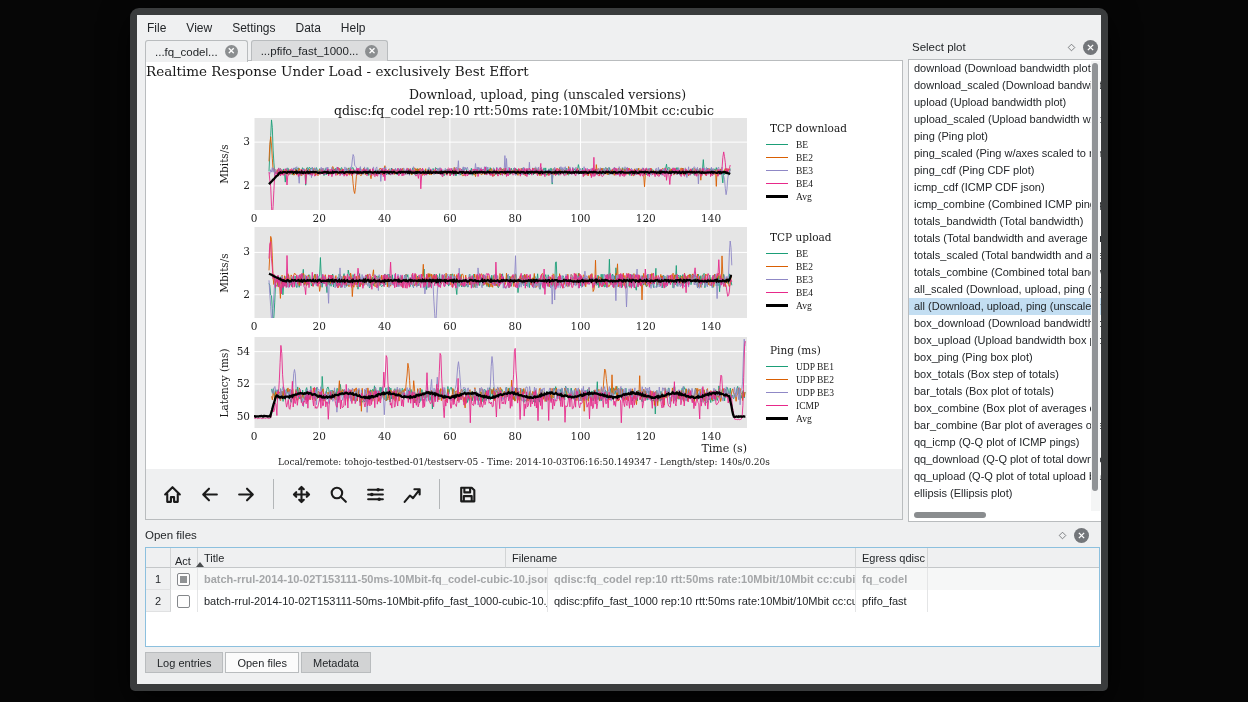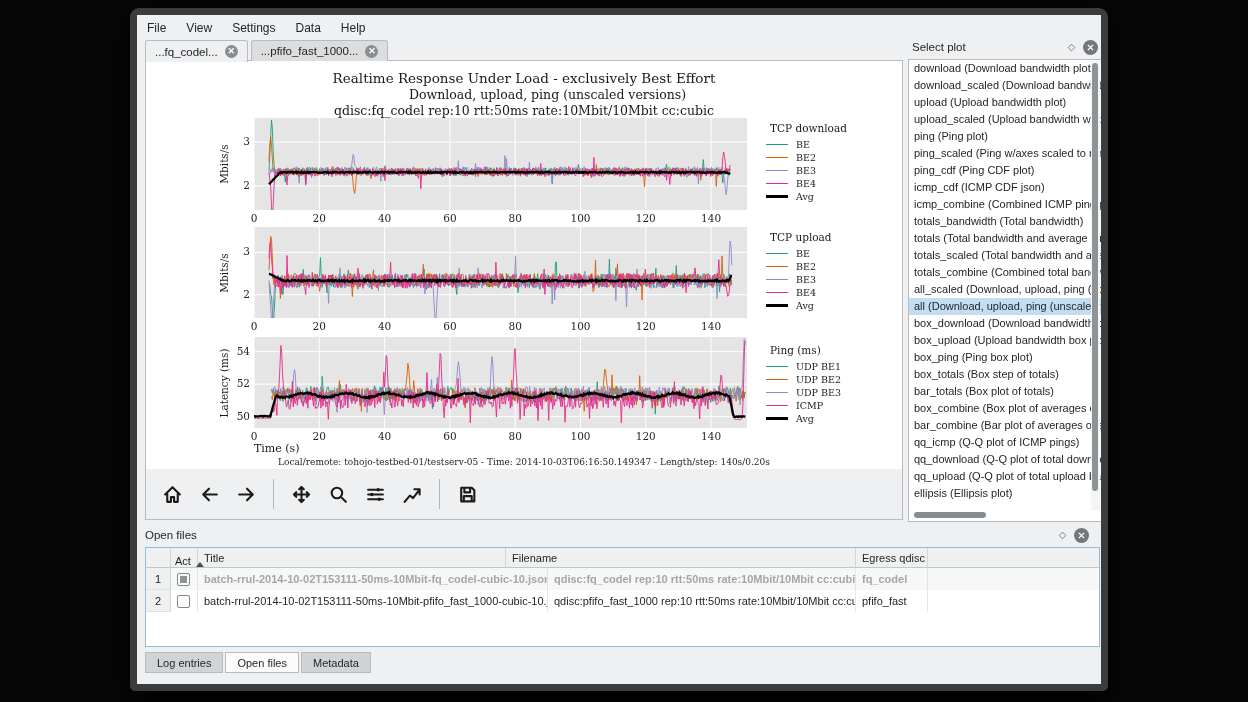--- a/index.html
+++ b/index.html
@@ -20,35 +20,35 @@
           background:#dcddde; border:1px solid #b9bcbe; border-bottom:none; border-radius:3px 3px 0 0; }
   .ptab.active { background:#eff0f1; height:22px; margin-bottom:-1px;justify-content:space-between; }
   .tab-close { width:13px; height:13px; border-radius:50%; background:#8b8e90; color:#fff;
                font-size:9px; line-height:13px; text-align:center; font-weight:bold; }
 
   
   .plot-page { position:absolute; left:8px; top:45px; width:758px; height:460px;
                border:1px solid #b9bcbe; background:#eff0f1; }
   .figure { position:absolute; left:0; top:0; width:756px; height:408px; background:#fff;
             font-family:"DejaVu Serif", serif; color:#1a1a1a; }
-  .fig-title-1 { position:absolute; top:9px;  left:0; width:100%; text-align:center; font-size:13.5px; }
+  .fig-title-1 { position:absolute; top:2px;  left:0; width:100%; font-size:13.5px; }
   .fig-title-2 { position:absolute; top:26px; left:0; width:100%; text-align:center; font-size:12.5px;padding-left:47px; }
   .fig-title-3 { position:absolute; top:42px; left:0; width:100%; text-align:center; font-size:12.5px; }
   .subplot { position:absolute; left:108px; width:493px; }
   .subplot svg { display:block; }
   .ytick { position:absolute; right:497px; width:40px; text-align:right; font-size:10.5px; color:#262626; }
   .xtick { position:absolute; transform:translateX(-50%); font-size:10.5px; color:#262626; }
   .ylabel { position:absolute; left:-66px; top:50%; width:100px; text-align:center; font-size:10.5px;
             transform:translate(-14px,-50%) rotate(-90deg); white-space:nowrap; }
   .legend { position:absolute; left:608px; font-family:"DejaVu Serif", serif; }
   .legend-title { font-size:10.5px; padding-left:16px; margin-bottom:4px; }
   .legend-entry { display:flex; align-items:center; height:13px; }
   .legend-line { width:22px; margin-left:12px; margin-right:8px; }
-  .legend-label { font-size:9.5px; }
-  .fig-xlabel { position:absolute; top:381px; left:108px; width:493px; text-align:left; font-size:11px; }
+  .legend-label { font-size:9.5px;font-family:Liberation Serif, serif; }
+  .fig-xlabel { position:absolute; top:381px; left:108px; width:493px; text-align:right; font-size:11px; }
   .fig-footer { position:absolute; top:396px; left:0; width:100%; text-align:center; font-size:9px; color:#1f1f1f; }
 
   
   .mpl-toolbar { position:absolute; left:12px; top:410px; height:46px; display:flex; align-items:center; gap:9px; }
   .icon-btn { width:28px; height:28px; display:flex; align-items:center; justify-content:center; }
   .icon-btn svg { stroke:#1b1b1b; fill:none; stroke-width:2; stroke-linecap:round; stroke-linejoin:round; }
   .tb-sep { width:1px; height:30px; background:#b3b6b8; margin:0 4px; }
 
   
   .dock-header { display:flex; align-items:center; font-size:11.5px; color:#232629; }

